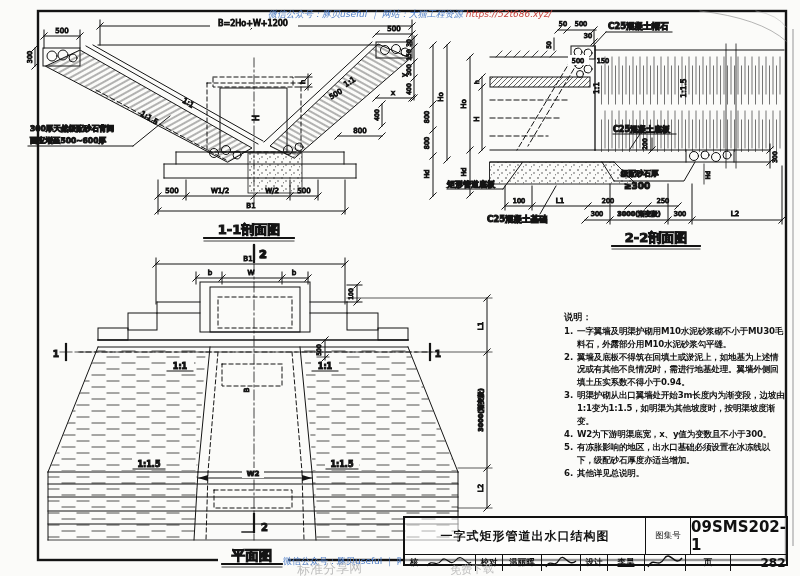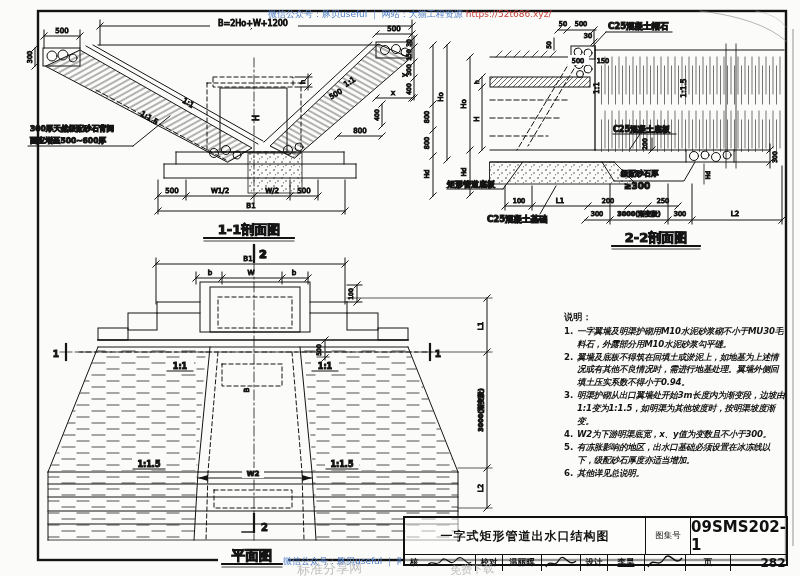--- a/index.html
+++ b/index.html
@@ -6,35 +6,35 @@
   body{width:800px;height:576px;position:relative;background:#fbfbf9;overflow:hidden;
        font-family:"DejaVu Sans",sans-serif;}
   #stage{position:absolute;left:0;top:0;width:800px;height:576px;}
   svg text{fill:#141414;font-family:"DejaVu Sans",sans-serif;}
   .abs{position:absolute;}
   
   #notes{left:564px;top:299px;width:222px;color:#141414;font-size:8.6px;line-height:1.5;}
   #notes .hd{font-size:9.2px;font-weight:bold;margin-bottom:1px;margin-top:11px;}
   #notes .it{display:flex;}
   #notes .no{width:13px;flex:0 0 13px;font-weight:bold;}
-  #notes .tx{flex:1;font-weight:bold;letter-spacing:-0.2px;font-style:italic;}
+  #notes .tx{flex:1;font-weight:bold;letter-spacing:-0.2px;}
   
   #tb{left:403px;top:516px;width:381px;height:46px;border:2.2px solid #111;background:rgba(255,255,255,0.55);
       display:flex;flex-direction:column;z-index:4;}
   #tb .r1{flex:0 0 26px;display:flex;border-bottom:1.6px solid #111;}
   #tb .r2{flex:1;display:flex;}
   .cell{border-right:1.6px solid #111;display:flex;align-items:center;justify-content:center;color:#111;}
   .cell:last-child{border-right:none;}
   #tb .big{flex:1;font-size:12px;font-weight:bold;letter-spacing:1px;}
   #tb .atl{flex:0 0 44px;font-size:8.5px;font-weight:normal;}
   #tb .atn{flex:0 0 84px;font-size:15px;font-weight:bold;}
   #tb .sm{font-size:8.5px;font-weight:bold;}
   
   .wm{position:absolute;white-space:nowrap;z-index:6;pointer-events:none;}
-  #wmtop{left:268px;top:8px;font-size:9px;}
+  #wmtop{left:268px;top:8px;font-size:9px;font-style:italic;}
   #wmbot{left:283px;top:555px;font-size:9px;width:118px;overflow:hidden;}
   .wmgray{color:#b5b5b5;opacity:.85;font-size:13px;transform:rotate(-2deg);z-index:5;}
 </style>
 </head>
 <body>
 
 <svg id="stage" viewBox="0 0 800 576" stroke="#141414" stroke-width="1" fill="none" stroke-linecap="square">
   <defs>
     <path id="tk" d="M-3.2,3.2 L3.2,-3.2" stroke="#141414" stroke-width="1"></path>
     <pattern id="hwl" width="5" height="5" patternUnits="userSpaceOnUse" patternTransform="rotate(-29)">

